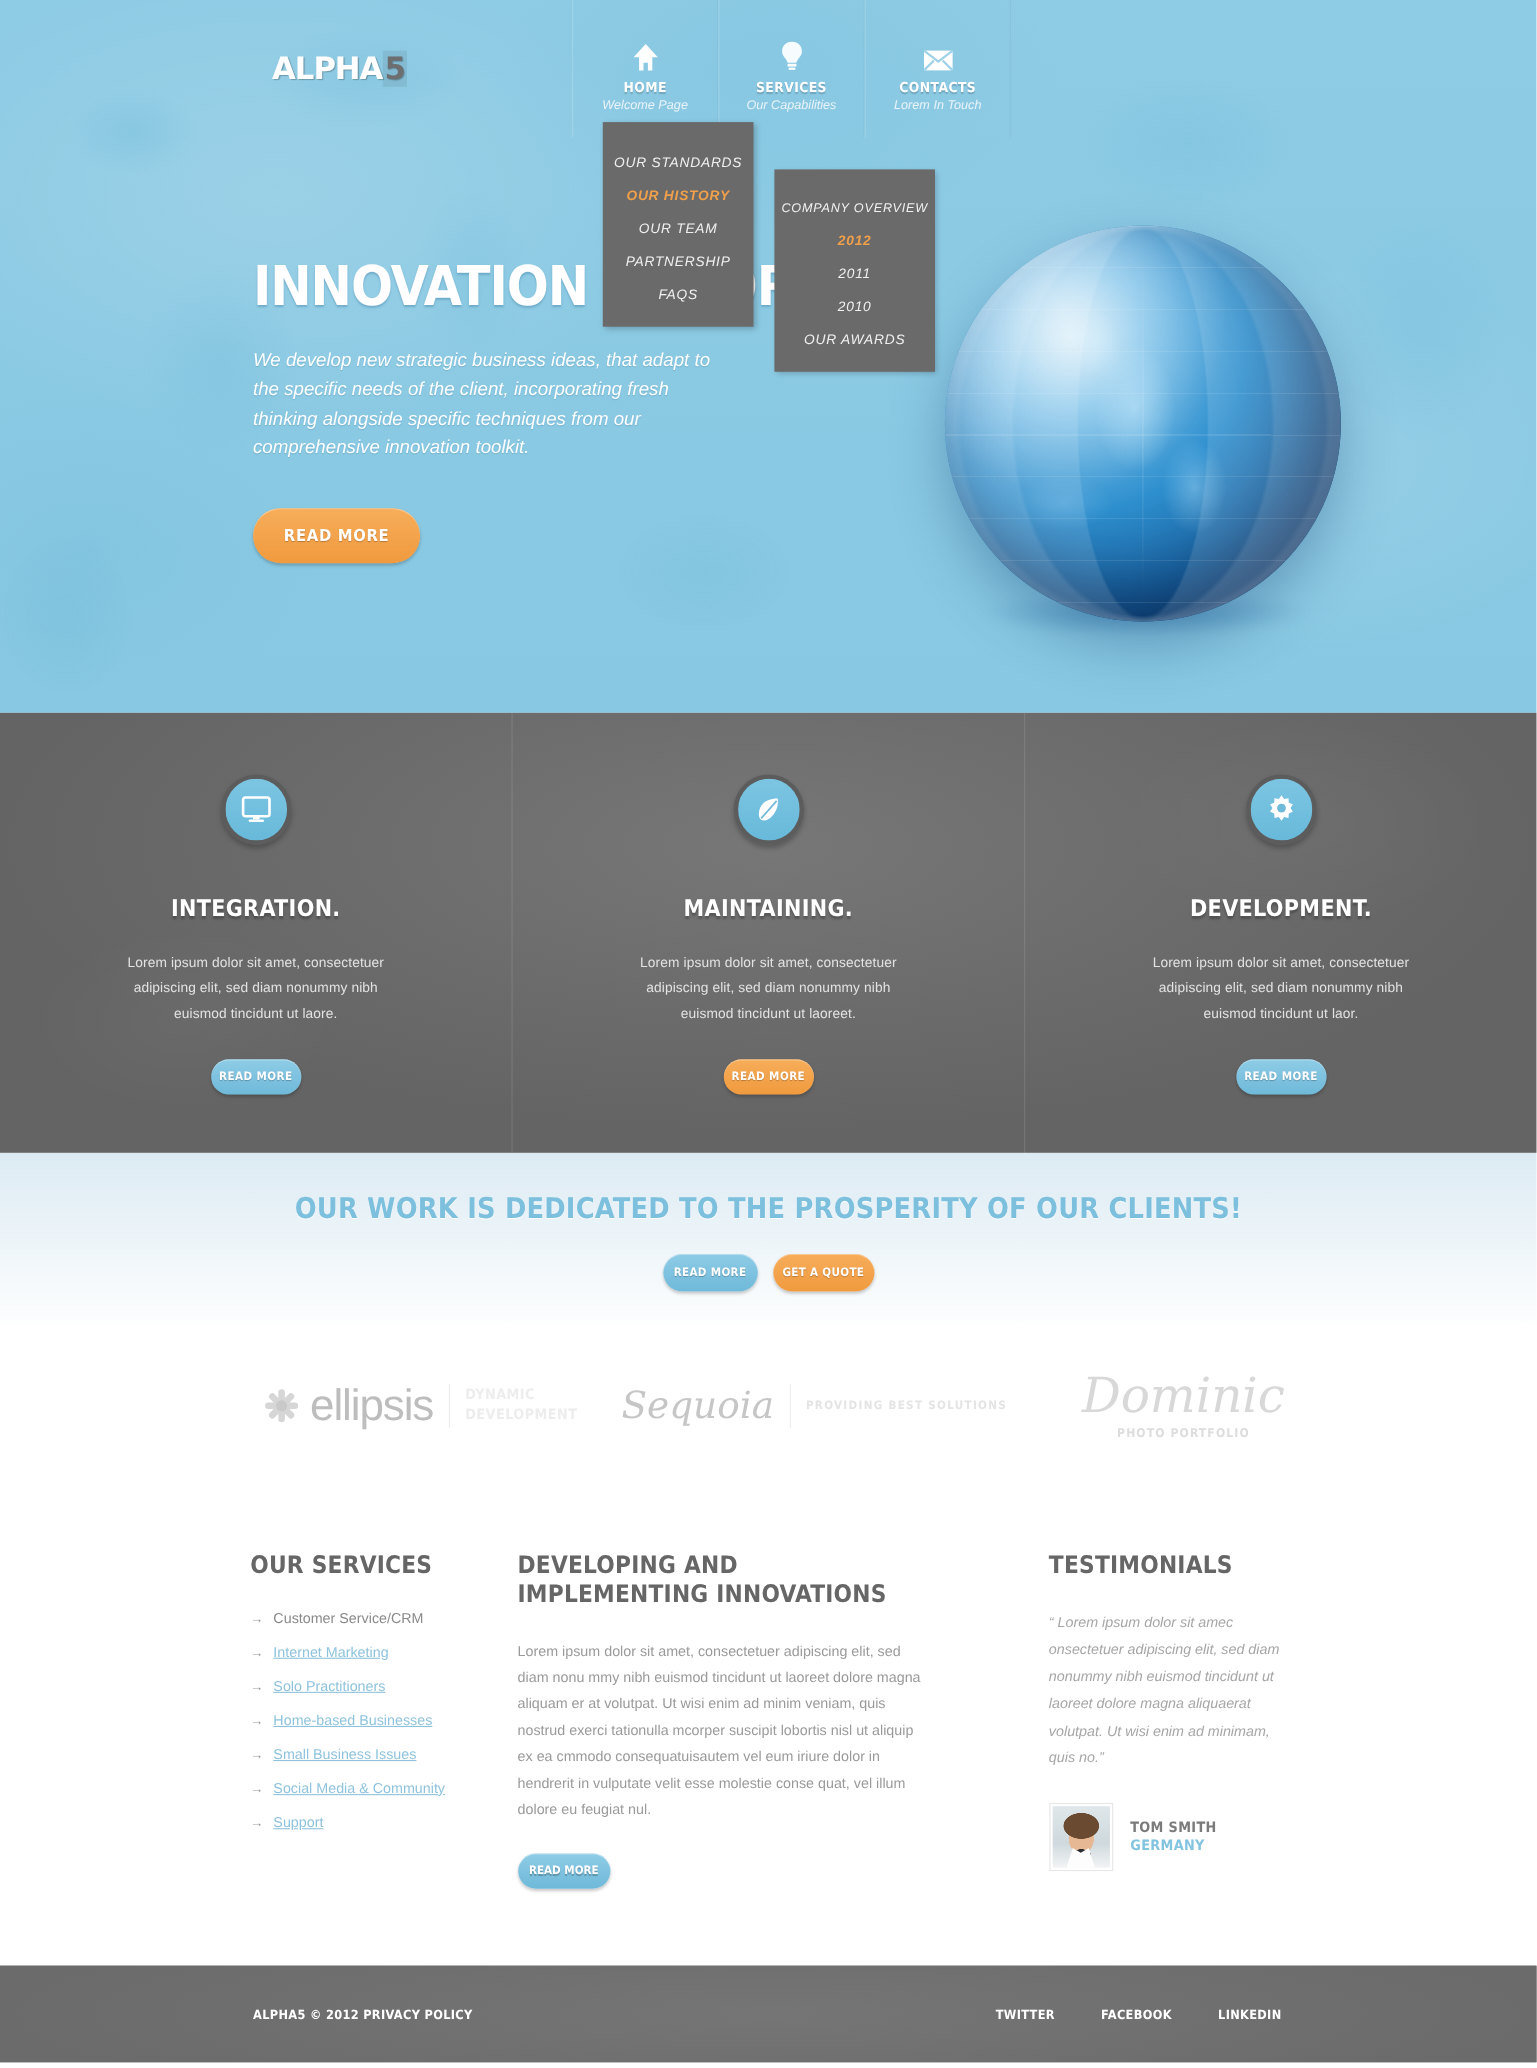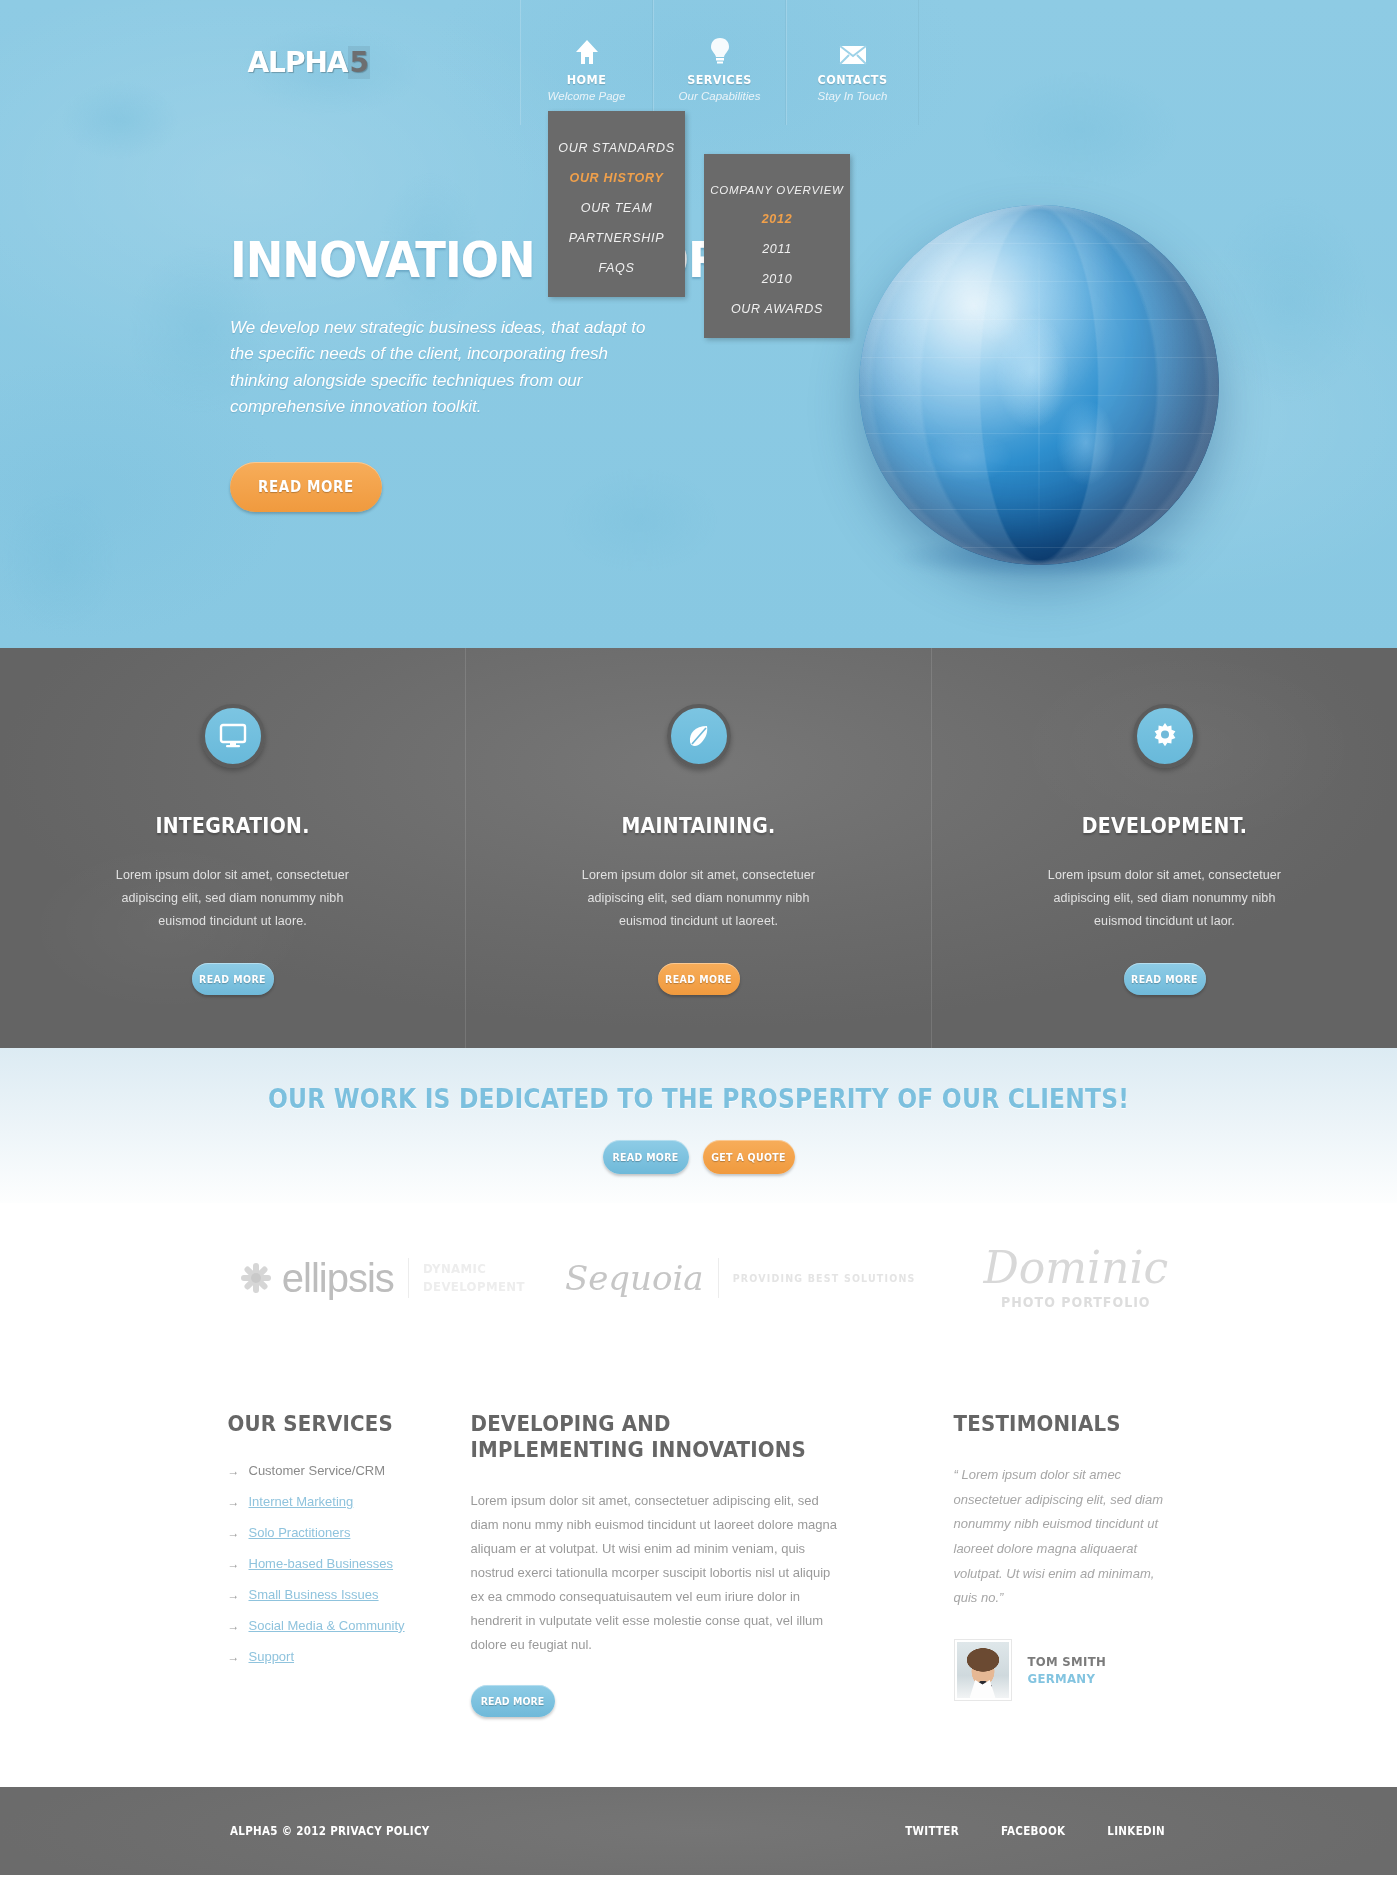--- a/index.html
+++ b/index.html
@@ -261,21 +261,21 @@
   .p-best {
     color:#e4e4e4; font-size:10.5px; letter-spacing:1.2px; font-weight:bold;
     font-family:"DejaVu Sans Condensed","Liberation Sans",sans-serif;
   }
   .p-dominic-wrap { margin-left:68px; text-align:center; }
   .p-dominic {
     font-family:"DejaVu Serif", serif; font-style:italic; font-size:44px;
     color:#d8d8d8; line-height:1;
   }
   .p-dominic-sub {
-    color:#dddddd; font-size:14px; letter-spacing:1px; margin-top:4px; font-weight:bold;
+    color:#dddddd; font-size:11px; letter-spacing:1px; margin-top:4px; font-weight:bold;
     font-family:"DejaVu Sans Condensed","Liberation Sans",sans-serif;
   }
 
   
   .content {
     background:#fff; padding:58px 0 70px 0;
     display:flex; justify-content:center; gap:0;
   }
   .col { padding:0 18px; }
   .col-services { width:225px; margin-left:8px; }
@@ -397,21 +397,21 @@
 
         <div class="nav-item">
           <div class="nav-icon">
             <svg width="28" height="22" viewBox="0 0 28 22">
                 <rect x="1" y="2" width="26" height="18" fill="#fff"></rect>
                 <path d="M1 2 L14 12 L27 2" fill="none" stroke="#9dd2e8" stroke-width="2"></path>
                 <path d="M1 20 L10 11 M27 20 L18 11" stroke="#9dd2e8" stroke-width="2" fill="none"></path>
               </svg>
           </div>
           <div class="nav-title">CONTACTS</div>
-          <div class="nav-sub">Stay In Touch</div>
+          <div class="nav-sub">Lorem In Touch</div>
         </div>
 
       </div>
     </div>
 
     <div class="dropdown" id="dd-about">
       <div class="dd-item">OUR STANDARDS</div>
       <div class="dd-item current">OUR HISTORY</div>
       <div class="dd-item">OUR TEAM</div>
       <div class="dd-item">PARTNERSHIP</div>

